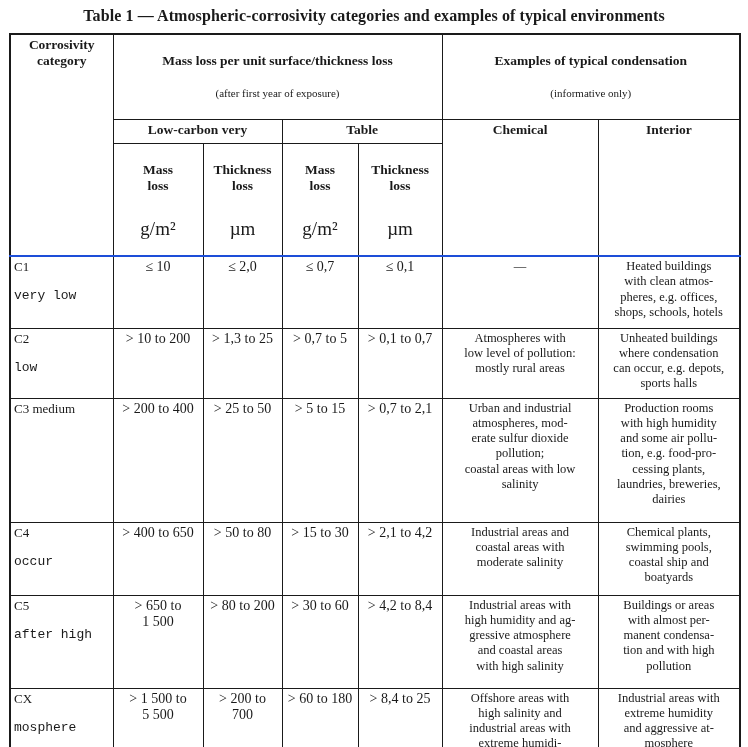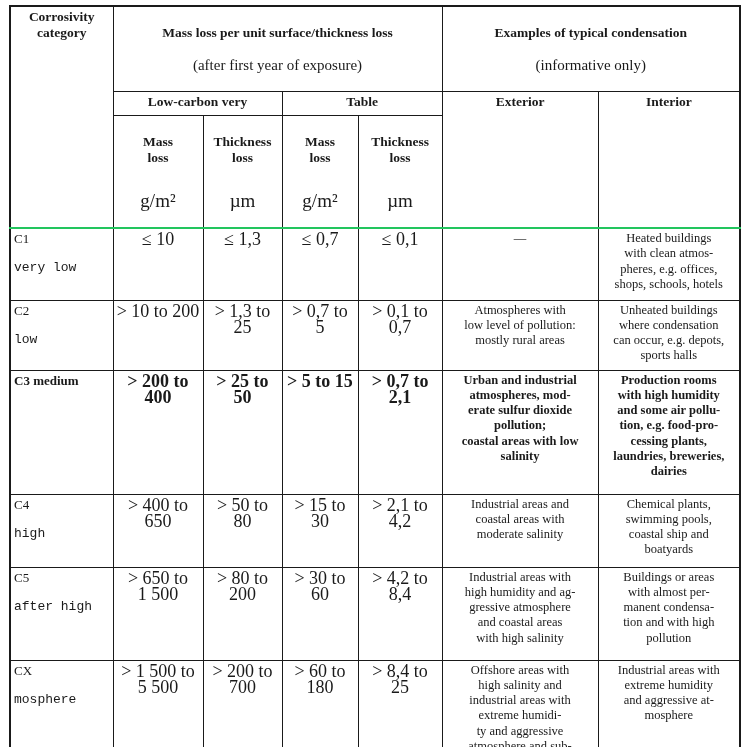--- a/index.html
+++ b/index.html
@@ -39,65 +39,66 @@
   }
   thead th {
     font-weight: bold;
     text-align: center;
     font-size: 13.5px;
     line-height: 16px;
     white-space: pre-line;
   }
   .group-note {
     font-weight: normal;
-    font-size: 15px;
+    font-size: 11px;
   }
   .h-unit {
     font-weight: normal;
     font-size: 19px;
     margin-top: 11px;
   }
   tr.hr1 { height: 40px; }
   tr.hr2 { height: 24px; }
   tr.hr3 { height: 58px; }
   tr.r-c1 { height: 72px; }
   tr.r-c2 { height: 70px; }
-  tr.r-c3 { height: 124px; font-weight: bold; }
+  tr.r-c3 { height: 124px; }
   tr.r-c4 { height: 73px; }
   tr.r-c5 { height: 93px; }
   tr.r-cx { height: 127px; }
   
-  tbody tr.first-body td { border-top: 2px solid #22c55e; }
+  tbody tr.first-body td { border-top: 2px solid #1d4ed8; }
   td.cat {
     text-align: left;
     font-size: 13px;
     line-height: 16px;
     padding-left: 4px;
   }
   td.cat .sublabel { margin-top: 13px; font-family: Liberation Mono, monospace; }
   td.num {
     text-align: center;
-    font-size: 18px;
+    font-size: 14px;
     line-height: 16px;
     white-space: pre-line;
     padding-top: 3px;
   }
   td.env {
     text-align: center;
     font-size: 12.5px;
     line-height: 15.3px;
     white-space: pre-line;
     padding: 3px 2px 2px 2px;
   }
 </style>
 </head>
 <body>
 
 <div class="page">
 
+  <div class="doc-title">Table 1 — Atmospheric-corrosivity categories and examples of typical environments</div>
 
   <table class="corr">
     <colgroup>
       <col style="width:103px">
       <col style="width:90px">
       <col style="width:79px">
       <col style="width:76px">
       <col style="width:84px">
       <col style="width:156px">
       <col style="width:142px">
@@ -111,21 +112,21 @@
           <div class="group-note">(after first year of exposure)</div>
         </th>
         <th colspan="2">
           <div>Examples of typical condensation</div>
           <div class="group-note">(informative only)</div>
         </th>
       </tr>
       <tr class="hr2">
         <th colspan="2">Low-carbon very</th>
         <th colspan="2">Table</th>
-        <th rowspan="2">Exterior</th>
+        <th rowspan="2">Chemical</th>
         <th rowspan="2">Interior</th>
       </tr>
       <tr class="hr3">
         <th>
           <div>Mass
 loss</div>
           <div class="h-unit">g/m²</div>
         </th>
         <th>
           <div>Thickness
@@ -145,21 +146,21 @@
       </tr>
     </thead>
     <tbody>
 
       <tr class="r-c1 first-body">
         <td class="cat">
           <div>C1</div>
           <div class="sublabel">very low</div>
         </td>
         <td class="num">≤ 10</td>
-        <td class="num">≤ 1,3</td>
+        <td class="num">≤ 2,0</td>
         <td class="num">≤ 0,7</td>
         <td class="num">≤ 0,1</td>
         <td class="env">—</td>
         <td class="env">Heated buildings
 with clean atmos-
 pheres, e.g. offices,
 shops, schools, hotels</td>
       </tr>
 
       <tr class="r-c2">
@@ -200,21 +201,21 @@
 and some air pollu-
 tion, e.g. food-pro-
 cessing plants,
 laundries, breweries,
 dairies</td>
       </tr>
 
       <tr class="r-c4">
         <td class="cat">
           <div>C4</div>
-          <div class="sublabel">high</div>
+          <div class="sublabel">occur</div>
         </td>
         <td class="num">&gt; 400 to 650</td>
         <td class="num">&gt; 50 to 80</td>
         <td class="num">&gt; 15 to 30</td>
         <td class="num">&gt; 2,1 to 4,2</td>
         <td class="env">Industrial areas and
 coastal areas with
 moderate salinity</td>
         <td class="env">Chemical plants,
 swimming pools,

